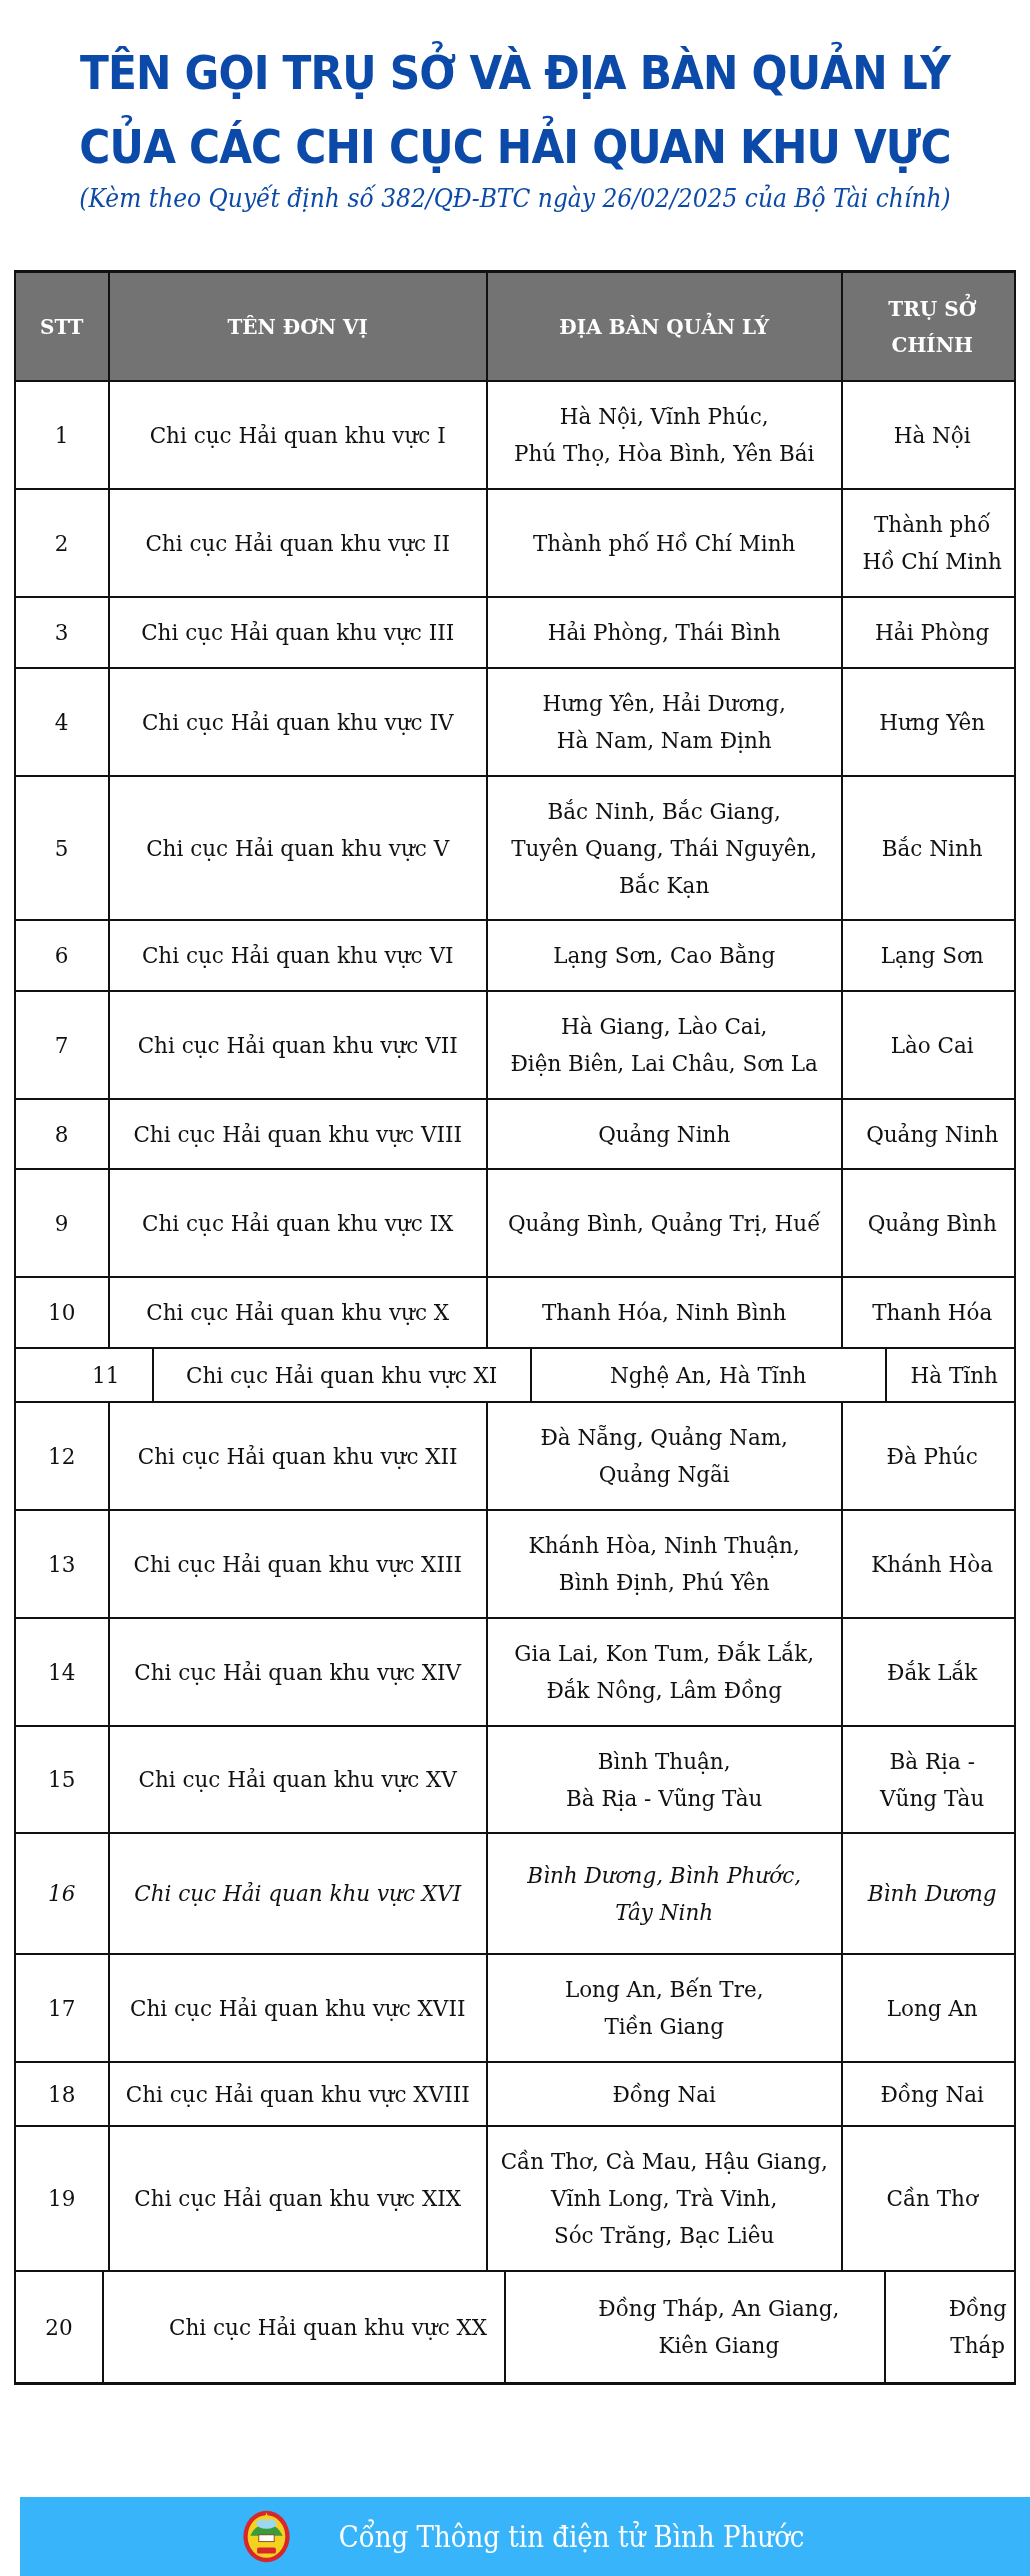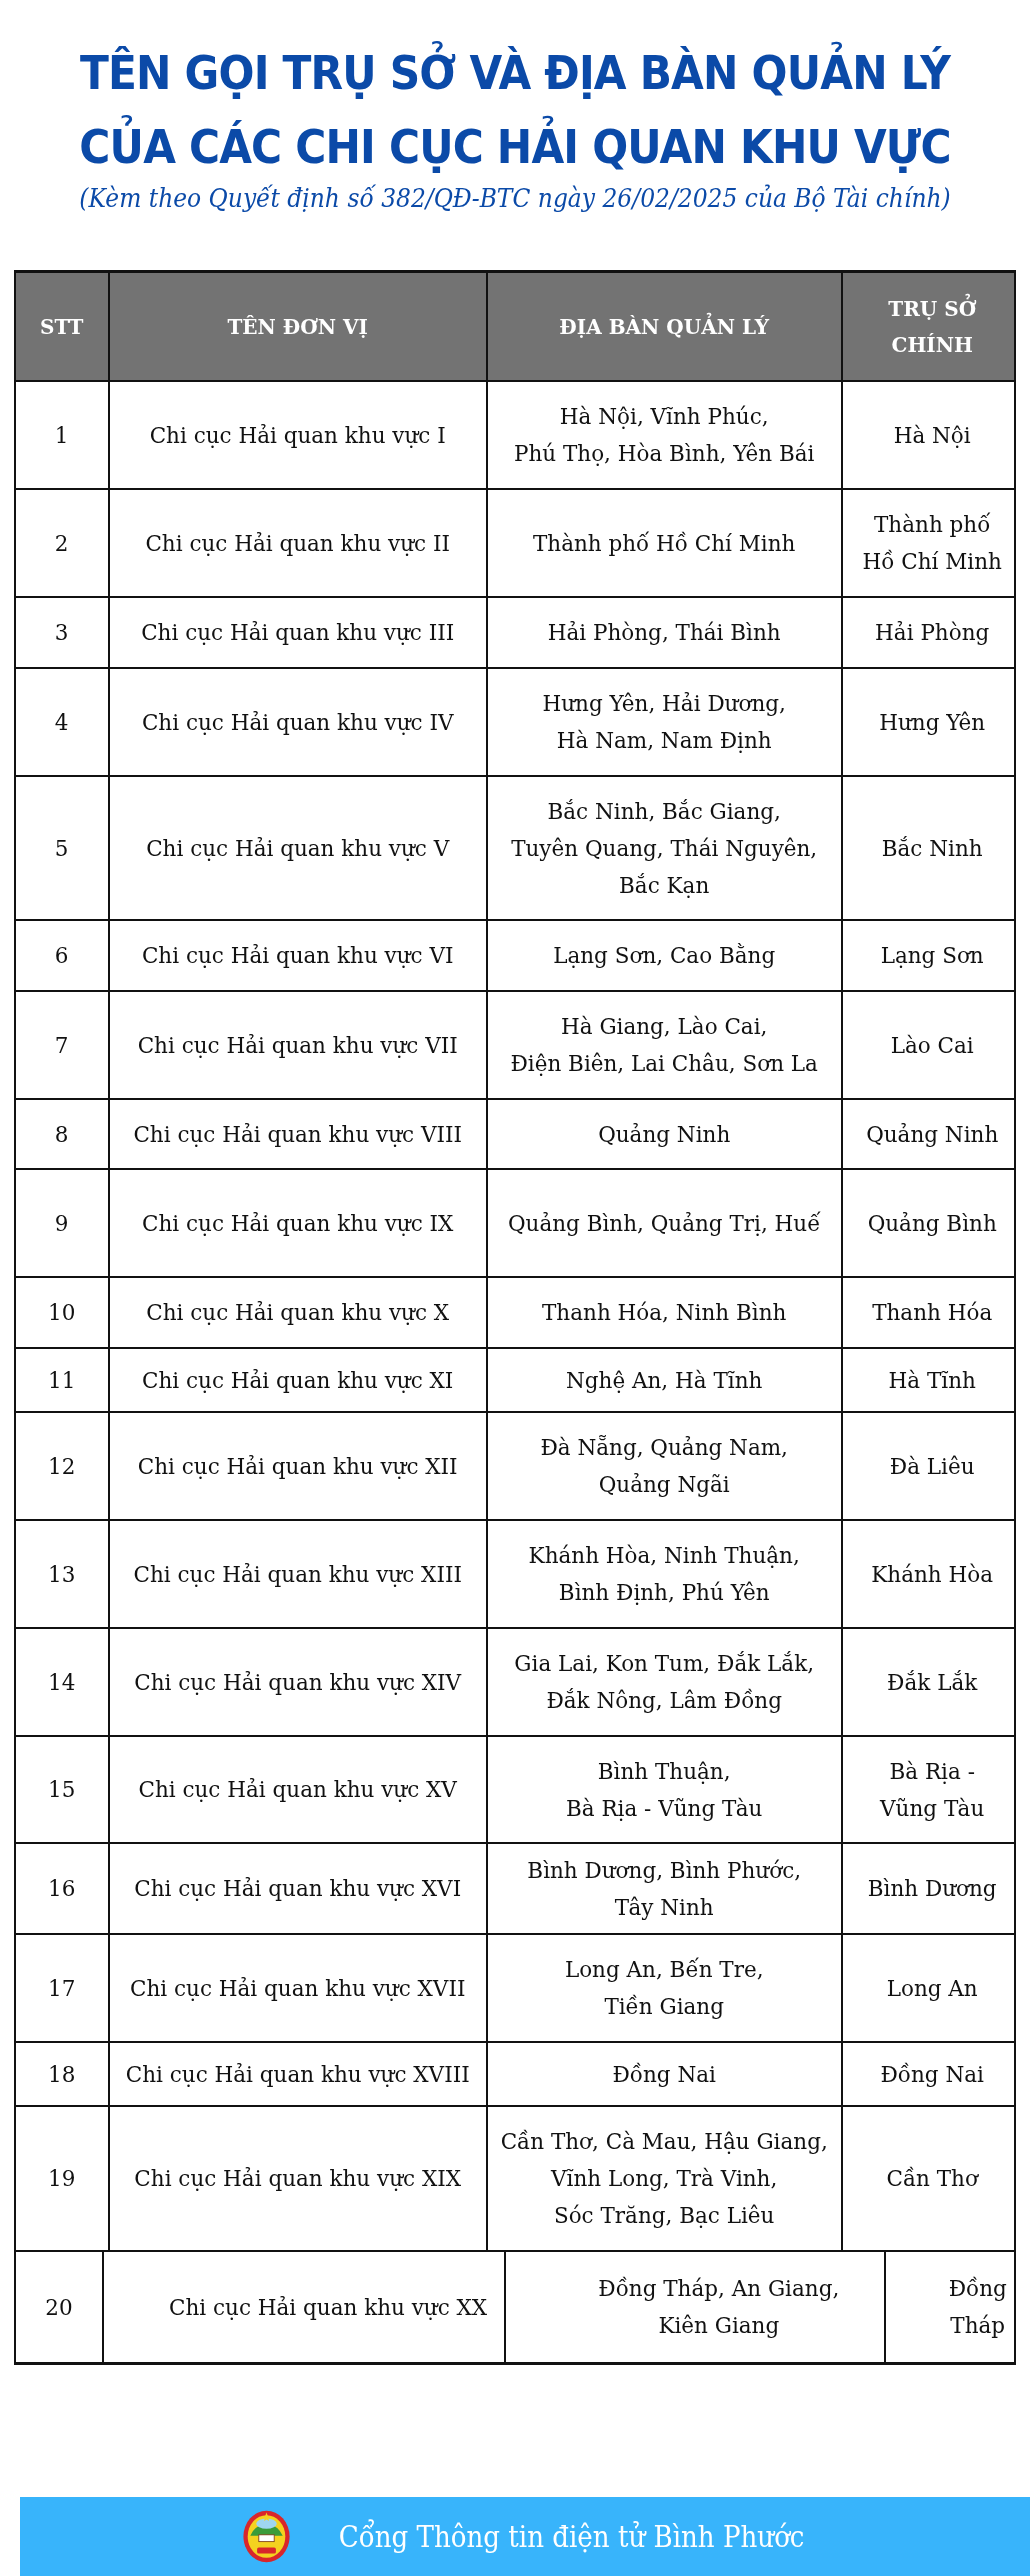--- a/index.html
+++ b/index.html
@@ -121,32 +121,32 @@
         <div class="cell c2">Chi cục Hải quan khu vực IX</div>
         <div class="cell c3">Quảng Bình, Quảng Trị, Huế</div>
         <div class="cell c4">Quảng Bình</div>
       </div>
       <div class="row" style="height: 71px;">
         <div class="cell c1">10</div>
         <div class="cell c2">Chi cục Hải quan khu vực X</div>
         <div class="cell c3">Thanh Hóa, Ninh Bình</div>
         <div class="cell c4">Thanh Hóa</div>
       </div>
-      <div class="row" style="height: 64px;">
+      <div class="row" style="height: 54px; padding-left: 44px;">
         <div class="cell c1">11</div>
         <div class="cell c2">Chi cục Hải quan khu vực XI</div>
         <div class="cell c3">Nghệ An, Hà Tĩnh</div>
         <div class="cell c4">Hà Tĩnh</div>
       </div>
       <div class="row" style="height: 108px;">
         <div class="cell c1">12</div>
         <div class="cell c2">Chi cục Hải quan khu vực XII</div>
         <div class="cell c3">Đà Nẵng, Quảng Nam,
 Quảng Ngãi</div>
-        <div class="cell c4">Đà Liêu</div>
+        <div class="cell c4">Đà Phúc</div>
       </div>
       <div class="row" style="height: 108px;">
         <div class="cell c1">13</div>
         <div class="cell c2">Chi cục Hải quan khu vực XIII</div>
         <div class="cell c3">Khánh Hòa, Ninh Thuận,
 Bình Định, Phú Yên</div>
         <div class="cell c4">Khánh Hòa</div>
       </div>
       <div class="row" style="height: 108px;">
         <div class="cell c1">14</div>
@@ -156,21 +156,21 @@
         <div class="cell c4">Đắk Lắk</div>
       </div>
       <div class="row" style="height: 107px;">
         <div class="cell c1">15</div>
         <div class="cell c2">Chi cục Hải quan khu vực XV</div>
         <div class="cell c3">Bình Thuận,
 Bà Rịa - Vũng Tàu</div>
         <div class="cell c4">Bà Rịa -
 Vũng Tàu</div>
       </div>
-      <div class="row" style="height: 91px;">
+      <div class="row" style="height: 121px; font-style: italic;">
         <div class="cell c1">16</div>
         <div class="cell c2">Chi cục Hải quan khu vực XVI</div>
         <div class="cell c3">Bình Dương, Bình Phước,
 Tây Ninh</div>
         <div class="cell c4">Bình Dương</div>
       </div>
       <div class="row" style="height: 108px;">
         <div class="cell c1">17</div>
         <div class="cell c2">Chi cục Hải quan khu vực XVII</div>
         <div class="cell c3">Long An, Bến Tre,

